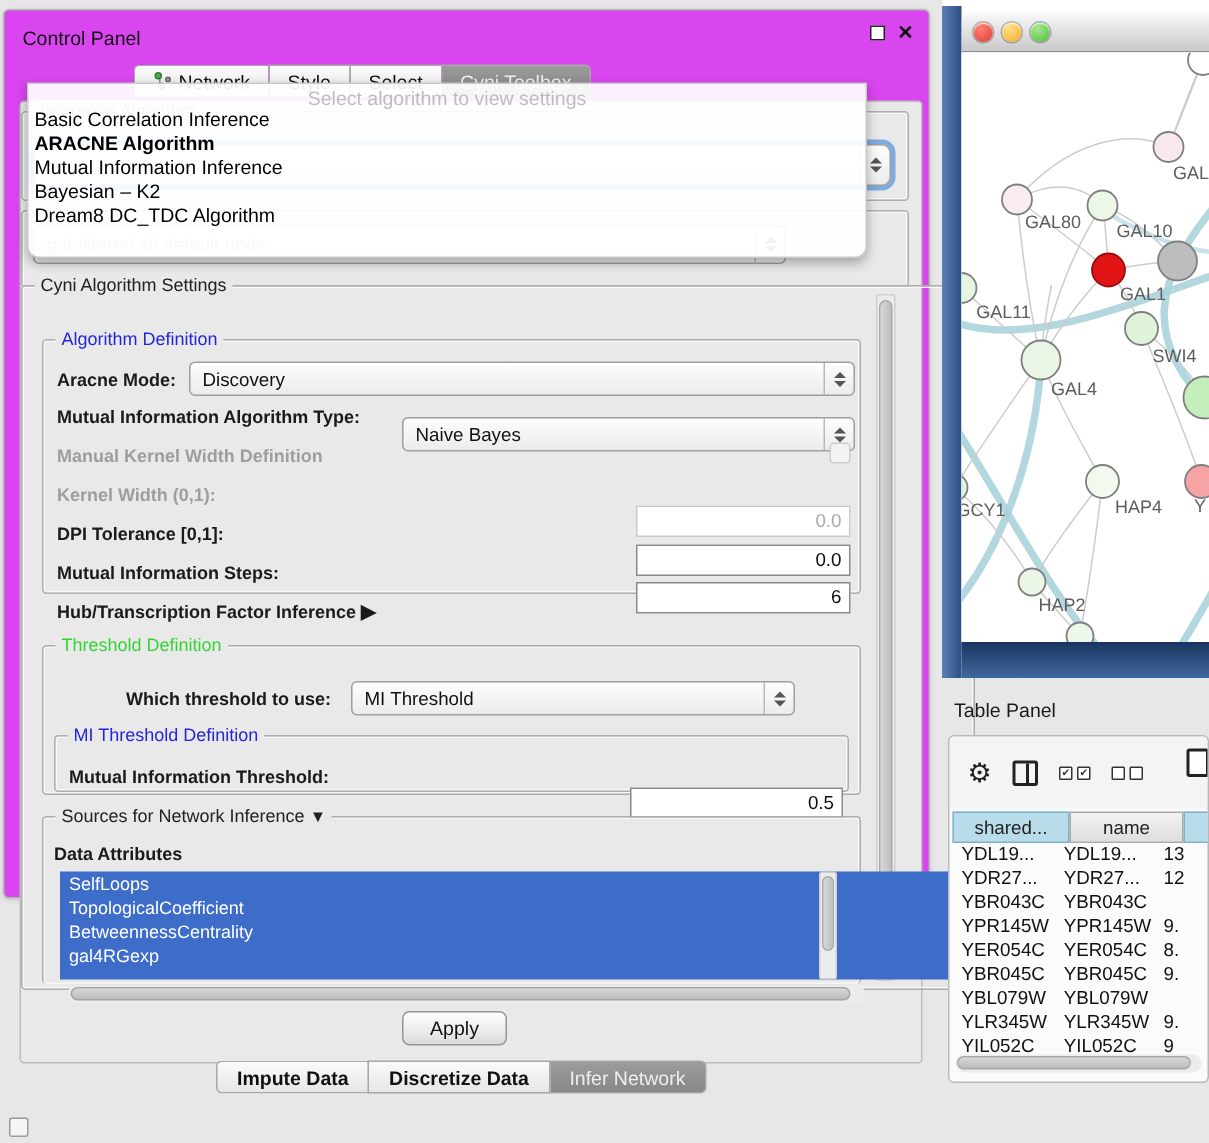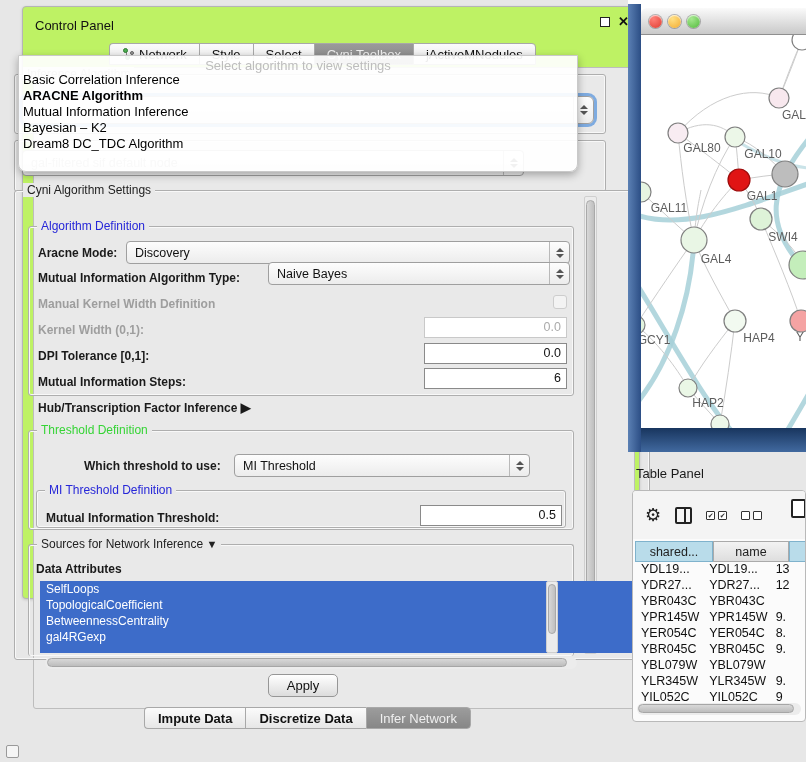--- a/index.html
+++ b/index.html
@@ -1,21 +1,21 @@
 <!DOCTYPE html>
 <html><head>
 <meta charset="utf-8">
 <style>
   * { margin:0; padding:0; box-sizing:border-box; }
   html,body { width:806px; height:762px; }
   body { position:relative; background:#e7e7e7; font-family:"Liberation Sans",sans-serif; overflow:hidden; color:#1a1a1a; }
   .abs { position:absolute; }
 
   
-  .ctrl-win { left:2px; top:6px; width:618px; height:593px; background:#bef264; border:1px solid #b5b5b5; border-radius:4px; box-shadow:0 1px 3px rgba(0,0,0,.15);margin-left:20px; }
+  .ctrl-win { left:2px; top:6px; width:618px; height:593px; background:#d946ef; border:1px solid #b5b5b5; border-radius:4px; box-shadow:0 1px 3px rgba(0,0,0,.15); }
   .ctrl-title { left:12px; top:11px; font-size:13px; color:#111; }
   .win-btns { right:10px; top:10px; display:flex; gap:8px; align-items:center; }
   .float-ico { width:10px; height:10px; border:1.6px solid #222; background:#fff; }
   .close-ico { font-size:13px; font-weight:bold; color:#111; line-height:10px; }
 
   
   .tabbar { left:86px; top:36px; display:flex; }
   .tab { height:22px; padding:0 12px; display:flex; align-items:center; gap:5px; font-size:13px;
          background:linear-gradient(#fbfbfb,#e8e8e8); border:1px solid #a8a8a8; border-right:none; color:#111; }
   .tab:first-child { border-radius:4px 0 0 0; }
@@ -40,21 +40,21 @@
   .lbl { position:absolute; font-size:12px; font-weight:bold; color:#1a1a1a; white-space:nowrap; }
   .lbl.dis { color:#9e9e9e; }
 
   .combo { position:absolute; background:linear-gradient(#fdfdfd,#ececec); border:1px solid #9f9f9f; border-radius:4px; font-size:12.5px; display:flex; align-items:center; padding-left:8px; color:#111; }
   .combo .caret { position:absolute; right:0; top:0; bottom:0; width:20px; border-left:1px solid #b9b9b9; display:flex; flex-direction:column; align-items:center; justify-content:center; gap:2px; }
   .combo .caret b, .combo .caret u { width:0; height:0; border-left:4px solid transparent; border-right:4px solid transparent; }
   .combo .caret b { border-bottom:4px solid #555; }
   .combo .caret u { border-top:4px solid #555; text-decoration:none; }
   .combo.focus { box-shadow:0 0 0 3px rgba(90,150,220,.75); }
 
-  .field { position:absolute; background:#fff; border:1px solid #8a8a8a; font-size:12.5px; text-align:right; padding:2px 5px 0 0; color:#111; }
+  .field { position:absolute; background:#fff; border:1px solid #8a8a8a; font-size:12.5px; text-align:right; padding:2px 5px 0 0; color:#111;margin-top:20px; }
   .field.dis { border-color:#c9c9c9; color:#ababab; }
 
   .chk { position:absolute; width:14px; height:14px; border:1px solid #cdcdcd; border-radius:3px; background:#f3f3f3; }
 
   
   .popup { left:18px; top:55px; width:560px; height:117px; background:rgba(255,255,255,.92); border:1px solid #c9c9c9; border-radius:0 0 8px 8px; box-shadow:0 3px 8px rgba(0,0,0,.3); z-index:40; }
   .popup .prompt { text-align:center; font-size:13px; color:#bdbdbd; padding-top:2px; height:16px; }
   .popup .item { font-size:13px; height:16px; line-height:16px; padding-left:4px; color:#000; white-space:nowrap; }
   .popup .item.sel { font-weight:bold; }
 
@@ -134,23 +134,20 @@
     </div>
     <div class="tab">
         <span>Style</span>
       </div>
     <div class="tab">
         <span>Select</span>
       </div>
     <div class="tab active">
         <span>Cyni Toolbox</span>
       </div>
-    <div class="tab">
-        <span>jActiveMNodules</span>
-      </div>
   </div>
 
   <div class="abs content"></div>
 </div>
 
 <div class="abs group" style="left:14px; top:74px; width:592px; height:60px;">
   <span class="gtitle gray">Inference Algorithm</span>
 </div>
 <div class="abs combo focus" style="left:22px; top:96px; width:572px; height:28px; border-radius:6px;">
   <span class="caret">
@@ -188,21 +185,21 @@
 </div>
 <span class="lbl" style="left:38px; top:246px;">Aracne Mode:</span>
 <div class="combo" style="left:126px; top:241px; width:444px; height:23px;">
   <span>Discovery</span>
   <span class="caret">
       <b></b>
       <u></u>
     </span>
 </div>
 <span class="lbl" style="left:38px; top:271px;">Mutual Information Algorithm Type:</span>
-<div class="combo" style="left:268px; top:262px; width:302px; height:23px;">
+<div class="combo" style="left:268px; top:278px; width:302px; height:23px;">
   <span>Naive Bayes</span>
   <span class="caret">
       <b></b>
       <u></u>
     </span>
 </div>
 <span class="lbl dis" style="left:38px; top:297px;">Manual Kernel Width Definition</span>
 <span class="chk" style="left:553px; top:295px;"></span>
 <span class="lbl dis" style="left:38px; top:323px;">Kernel Width (0,1):</span>
 <div class="field dis" style="left:424px; top:317px; width:143px; height:21px;">0.0</div>

